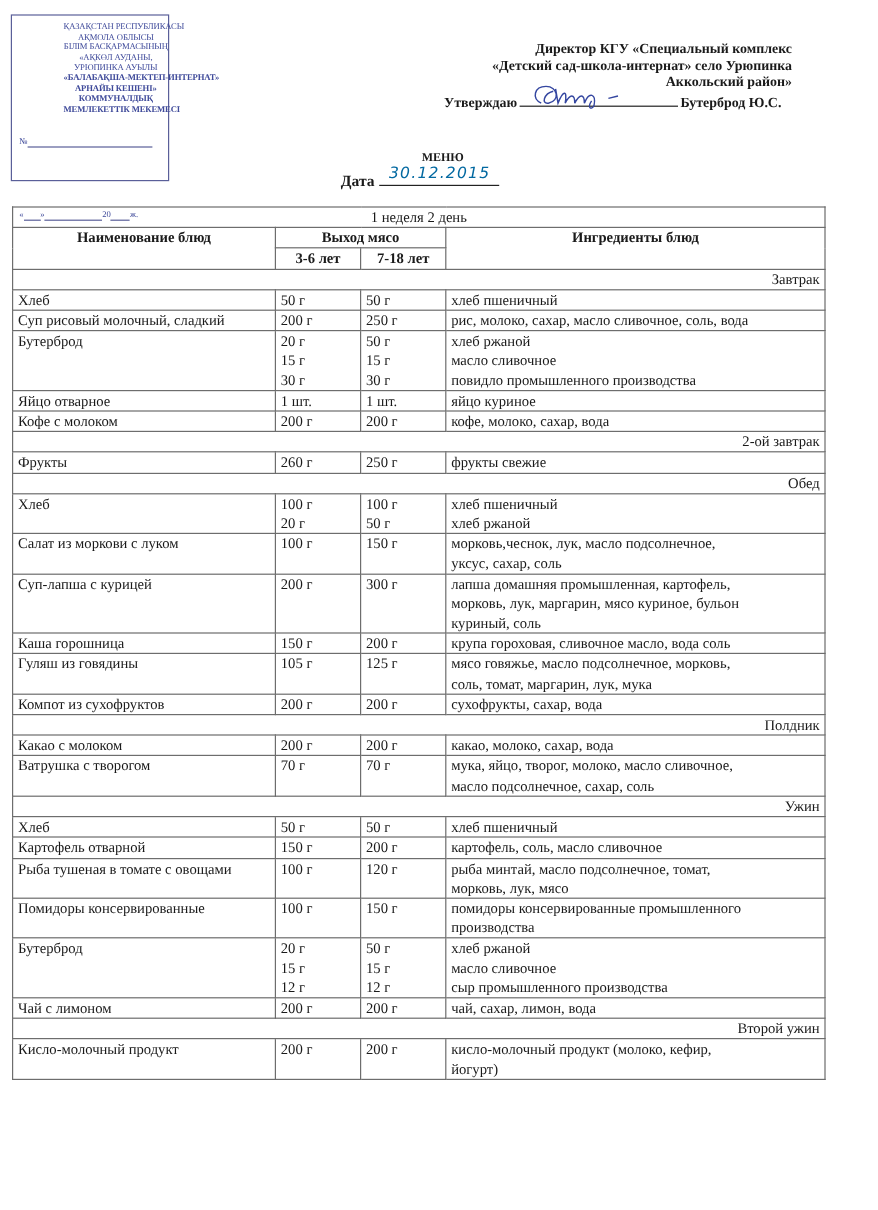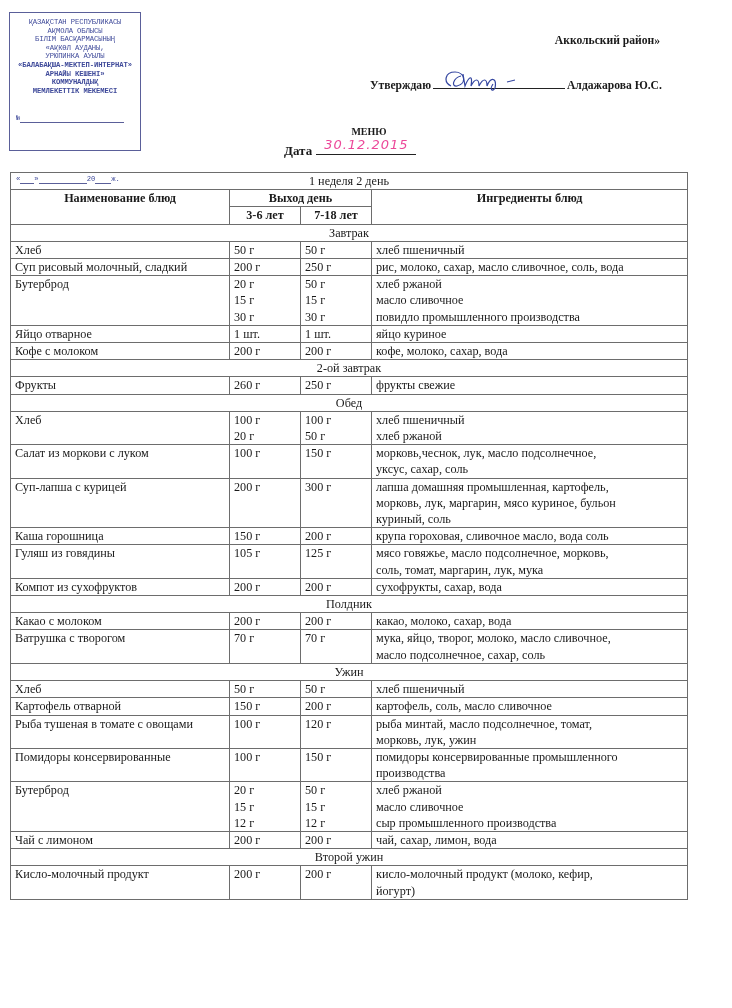--- a/index.html
+++ b/index.html
@@ -3,54 +3,54 @@
 <meta charset="utf-8">
 <style>
   html, body { margin: 0; padding: 0; }
   body {
     width: 732px; height: 1008px; background: #ffffff; position: relative; overflow: hidden;
     font-family: "Liberation Serif", "DejaVu Serif", serif; color: #1a1a1a;
   }
   .stamp {
     position: absolute; left: 9px; top: 12px; width: 132px; height: 139px;
     border: 1.5px solid #5a5f99; box-sizing: border-box;
-    color: #3f4a9a; font-family: Liberation Mono, monospace;
-    font-size: 7.2px; line-height: 8.6px; text-align: center; padding-top: 5px;
+    color: #3f4a9a; font-family: Liberation Serif, serif;
+    font-size: 7.2px; line-height: 8.6px; text-align: center; padding-top: 5px; padding-left: 43px;
   }
   .stamp .ln { display: block; white-space: nowrap; letter-spacing: -0.1px; }
   .stamp .b { font-weight: bold; }
   .stamp .no { position: absolute; left: 6px; top: 101px; width: 118px; text-align: left; }
   .stamp .no .line { display: inline-block; width: 104px; border-bottom: 1px solid #5a5f99; height: 7px; vertical-align: bottom; }
   .stamp .dt { position: absolute; left: 6px; top: 118px; width: 120px; text-align: left; white-space: nowrap; margin-top: 44px; }
   .stamp .dt .u { display: inline-block; border-bottom: 1px solid #5a5f99; height: 7px; vertical-align: bottom; }
 
   .approve {
     position: absolute; right: 72px; top: 34px; text-align: right;
     font-weight: bold; font-size: 11.6px; line-height: 14px; color: #1a1a1a;
   }
   .approve-line { position: absolute; left: 370px; top: 76px; font-weight: bold; font-size: 11.6px; white-space: nowrap; }
   .approve-line .sigline { display: inline-block; width: 132px; border-bottom: 1px solid #222; height: 12px; vertical-align: baseline; position: relative; margin: 0 2px; }
   .approve-line .sig { position: absolute; left: 8px; top: -8px; }
 
   .menu-title { position: absolute; left: 0; width: 100%; top: 126px; text-align: center; font-weight: bold; font-size: 10px; padding-left: 6px; box-sizing: border-box; }
   .date-row { position: absolute; left: 284px; top: 140px; font-weight: bold; font-size: 13px; white-space: nowrap; }
   .date-row .dline { display: inline-block; width: 100px; border-bottom: 1px solid #222; height: 14px; vertical-align: baseline; position: relative; margin-left: 4px; }
-  .date-row .dval { position: absolute; left: 8px; top: -3px; color: #ec4899; font-family: "DejaVu Sans", sans-serif; font-style: italic; font-weight: normal; font-size: 13px; letter-spacing: 1px; }
+  .date-row .dval { position: absolute; left: 8px; top: -3px; color: #0369a1; font-family: "DejaVu Sans", sans-serif; font-style: italic; font-weight: normal; font-size: 13px; letter-spacing: 1px; }
 
   table.menu {
     position: absolute; left: 10px; top: 172px; width: 677px;
     border-collapse: collapse; table-layout: fixed; font-size: 12.2px; line-height: 16.2px; padding-left: 25px;
   }
   table.menu td, table.menu th {
     border: 1px solid #6d6d6d; padding: 0 4px; vertical-align: top; font-weight: normal;
   }
   col.c1 { width: 219px; } col.c2 { width: 71px; } col.c3 { width: 71px; } col.c4 { width: 316px; }
   .hdr { font-weight: bold !important; text-align: center; margin-left: 32px; }
   .sec td { text-align: center; font-weight: bold; padding-left: 38px; }
-  .sec2 td { text-align: center; font-weight: bold; margin-top: 20px; }
+  .sec2 td { text-align: right; font-weight: bold; margin-top: 20px; }
   .cell-lines span { display: block; }
 </style>
 </head>
 <body>
 
 <div class="stamp">
   <span class="ln">ҚАЗАҚСТАН РЕСПУБЛИКАСЫ</span>
   <span class="ln">АҚМОЛА ОБЛЫСЫ</span>
   <span class="ln">БІЛІМ БАСҚАРМАСЫНЫҢ</span>
   <span class="ln">«АҚКӨЛ АУДАНЫ,</span>
@@ -61,49 +61,51 @@
   <span class="ln b">МЕМЛЕКЕТТІК МЕКЕМЕСІ</span>
   <div class="no">
     <span>№</span><span class="line"></span>
   </div>
   <div class="dt">
     <span>«</span><span class="u" style="width:14px"></span><span>»</span><span class="u" style="width:48px"></span><span>20</span><span class="u" style="width:16px"></span><span>ж.</span>
   </div>
 </div>
 
 <div class="approve">
+  <div>Директор КГУ «Специальный комплекс</div>
+  <div>«Детский сад-школа-интернат» село Урюпинка</div>
   <div>Аккольский район»</div>
 </div>
 <div class="approve-line">
   <span>Утверждаю</span><span class="sigline">
     <svg class="sig" width="120" height="26" viewBox="0 0 120 26">
       <path d="M10 18 C2 14 4 4 14 4 C24 4 26 16 16 18 C10 19 12 10 20 8 M22 6 L24 18 C28 8 32 6 30 18 C34 10 38 10 38 18 C42 10 46 10 46 18 C50 8 56 10 54 20 C52 24 48 22 52 16 M66 14 L74 12" fill="none" stroke="#3446a0" stroke-width="1.2"></path>
     </svg>
-  </span><span>Алдажарова Ю.С.</span>
+  </span><span>Бутерброд Ю.С.</span>
 </div>
 
 <div class="menu-title">МЕНЮ</div>
 <div class="date-row">
   <span>Дата</span><span class="dline"><span class="dval">30.12.2015</span></span>
 </div>
 
 <table class="menu">
   <colgroup>
       <col class="c1">
       <col class="c2">
       <col class="c3">
       <col class="c4">
     </colgroup>
   <tbody id="menu-body">
     <tr class="sec">
       <td colspan="4">1 неделя  2 день</td>
     </tr>
     <tr>
       <th class="hdr" rowspan="2" style="vertical-align:top">Наименование блюд</th>
-      <th class="hdr" colspan="2">Выход день</th>
+      <th class="hdr" colspan="2">Выход мясо</th>
       <th class="hdr" rowspan="2" style="vertical-align:top">Ингредиенты блюд</th>
     </tr>
     <tr>
       <th class="hdr">3-6 лет</th>
       <th class="hdr">7-18 лет</th>
     </tr>
   <tr class="sec2">
         <td colspan="4">Завтрак</td>
       </tr>
       <tr>
@@ -327,21 +329,21 @@
       <tr>
         <td>Рыба тушеная в томате с овощами</td>
         <td class="cell-lines">
           <span>100 г</span>
         </td>
         <td class="cell-lines">
           <span>120 г</span>
         </td>
         <td class="cell-lines">
           <span>рыба минтай, масло подсолнечное, томат,</span>
-          <span>морковь, лук, ужин</span>
+          <span>морковь, лук, мясо</span>
         </td>
       </tr>
       <tr>
         <td>Помидоры консервированные</td>
         <td class="cell-lines">
           <span>100 г</span>
         </td>
         <td class="cell-lines">
           <span>150 г</span>
         </td>

